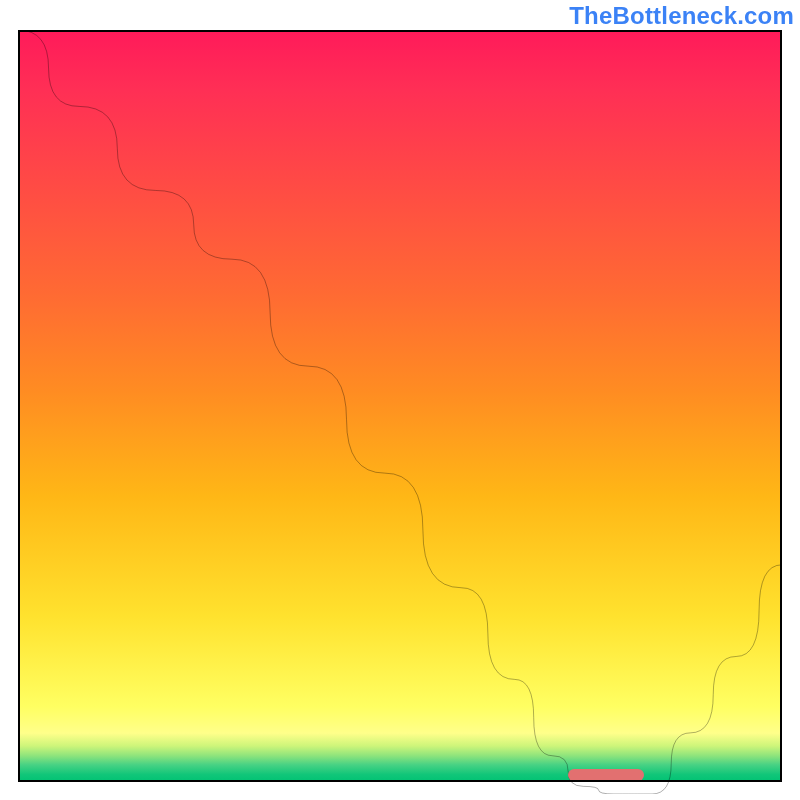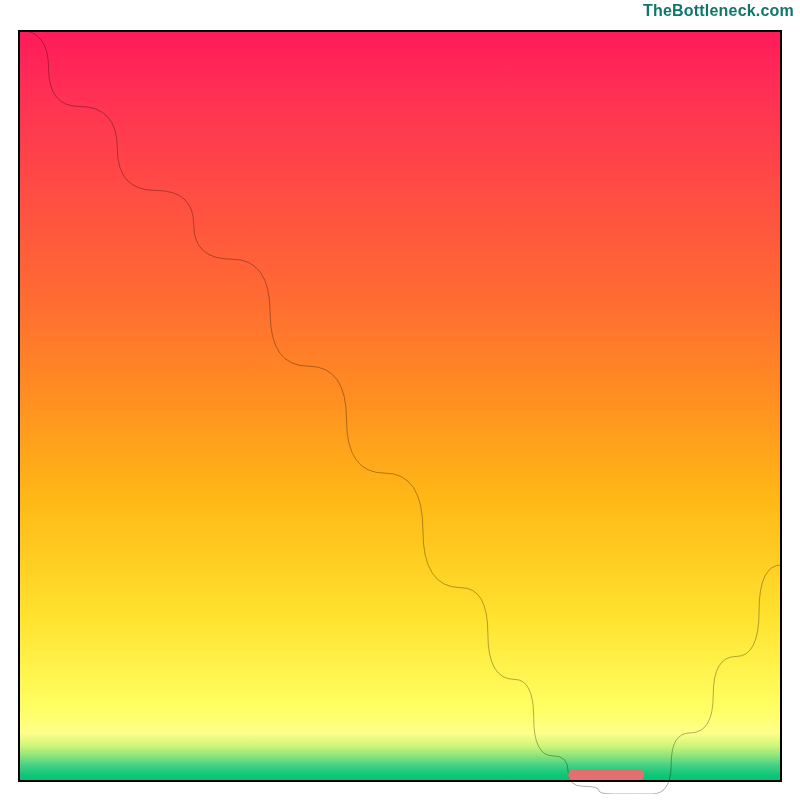--- a/index.html
+++ b/index.html
@@ -12,23 +12,23 @@
   }
   .canvas {
     position: relative;
     width: 800px;
     height: 800px;
   }
   .watermark {
     position: absolute;
     top: 2px;
     right: 6px;
-    font-size: 16px;
+    font-size: 24px;
     font-weight: bold;
-    color: #0f766e;
+    color: #3b82f6;
     letter-spacing: 0.2px;
   }
   .plot {
     position: absolute;
     left: 18px;
     top: 30px;
     width: 764px;
     height: 752px;
     box-sizing: border-box;
   }

